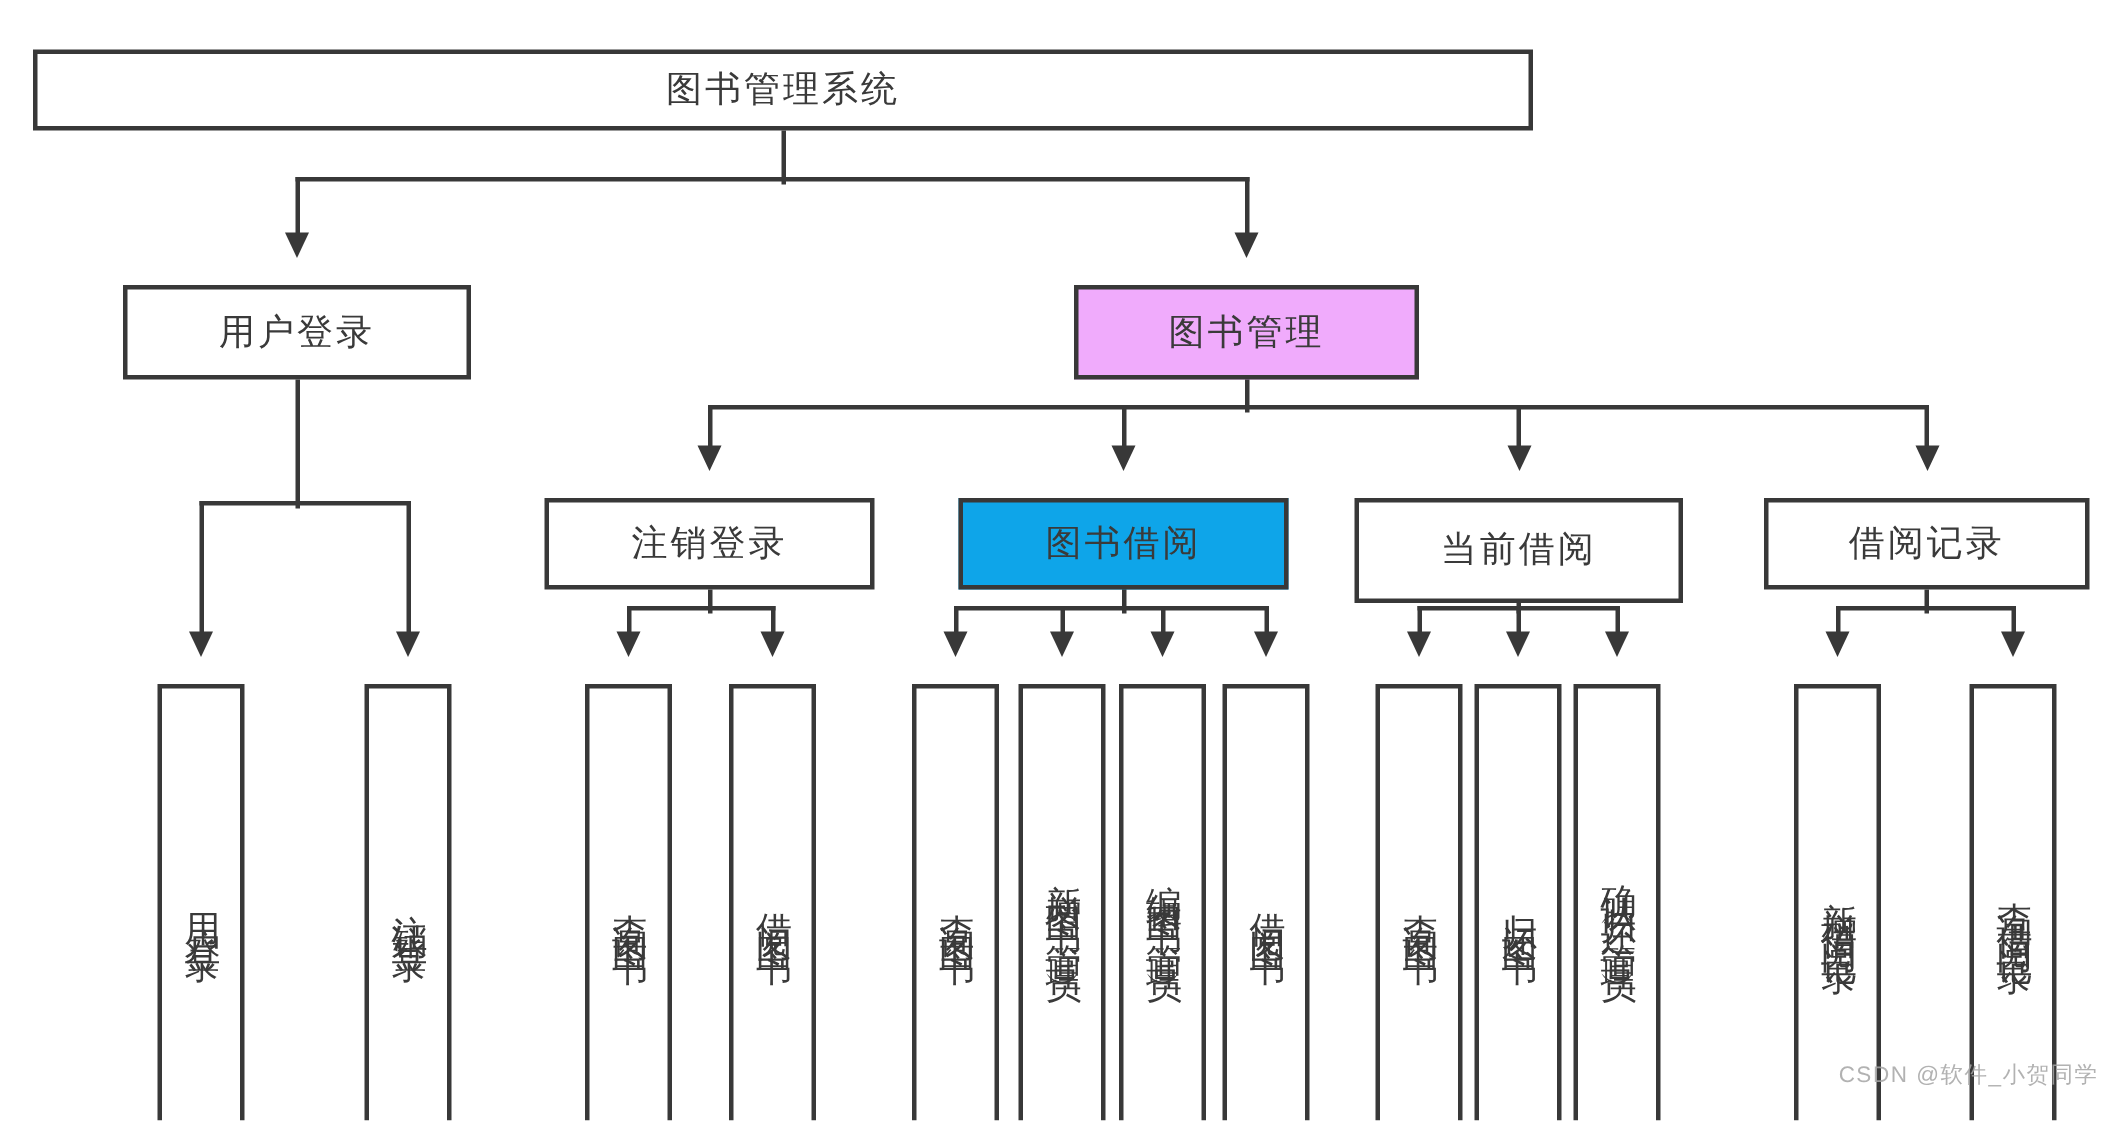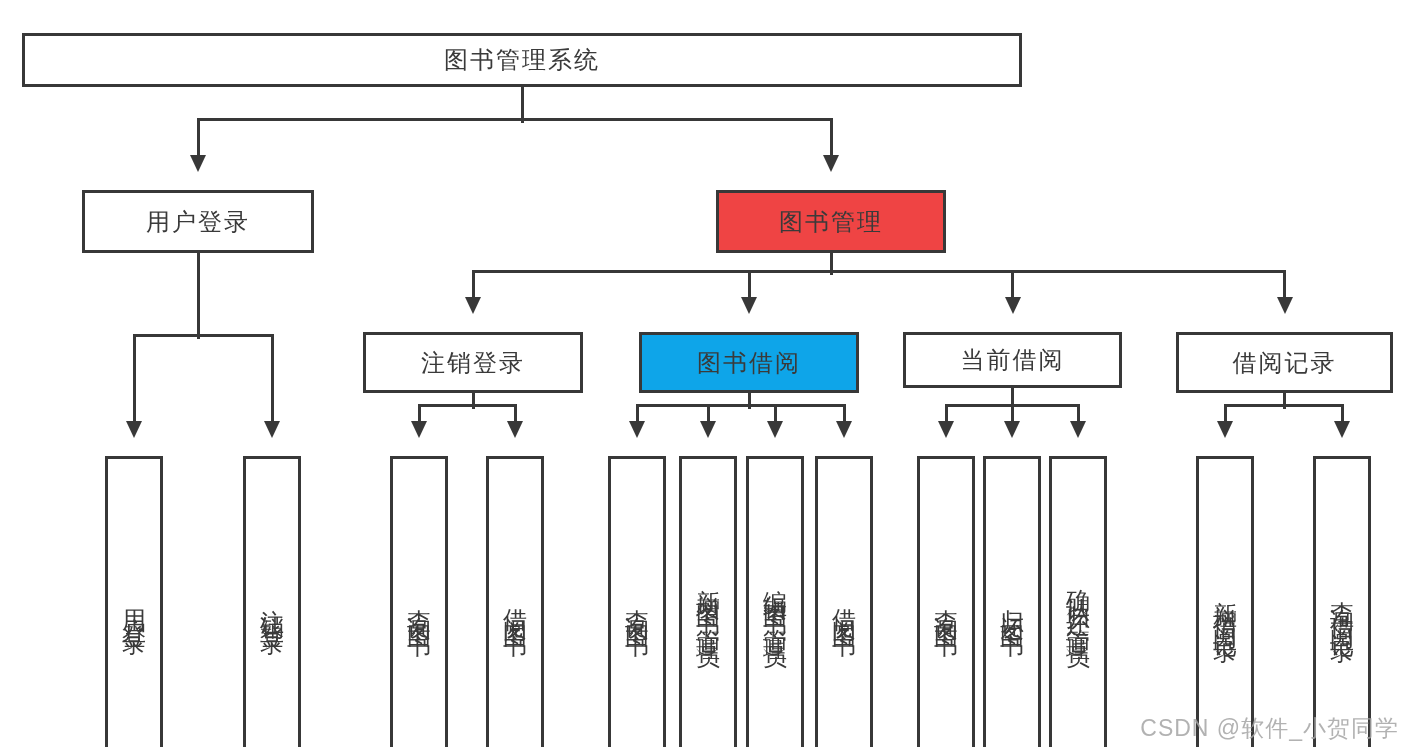--- a/index.html
+++ b/index.html
@@ -32,54 +32,54 @@
     text-orientation: mixed;
     letter-spacing: 8px;
     white-space: normal;
     line-height: 1;
   }
   .line { position: absolute; z-index: 1; }
   .arrow { position: absolute; width: 0; height: 0; z-index: 1; }
   .watermark {
     position: absolute;
     right: 6px;
-    bottom: 3px;
-    font-size: 23px;
+    bottom: 21px;
+    font-size: 15px;
     letter-spacing: 1px;
     z-index: 3;
     opacity: 0.85;
   }
 </style>
 </head>
 <body>
 
 <div id="stage" style="background: rgb(255, 255, 255);">
   <span class="watermark" style="color: rgb(165, 165, 165);">CSDN @软件_小贺同学</span>
 <div class="node" style="left: 22px; top: 13px; width: 1000px; height: 54px; border-color: rgb(56, 56, 56); color: rgb(58, 58, 58); background: rgb(255, 255, 255);">
       <span class="lbl">图书管理系统</span>
     </div>
     <div class="node" style="left: 82px; top: 170px; width: 232px; height: 63px; border-color: rgb(56, 56, 56); color: rgb(58, 58, 58); background: rgb(255, 255, 255);">
       <span class="lbl">用户登录</span>
     </div>
-    <div class="node" style="left: 716px; top: 170px; width: 230px; height: 63px; border-color: rgb(56, 56, 56); color: rgb(58, 58, 58); background: #ef4444;">
+    <div class="node" style="left: 716px; top: 170px; width: 230px; height: 63px; border-color: rgb(56, 56, 56); color: rgb(58, 58, 58); background: #f0abfc;">
       <span class="lbl">图书管理</span>
     </div>
     <div class="node vertical" style="left: 105px; top: 436px; width: 58px; height: 300px; border-color: rgb(56, 56, 56); color: rgb(58, 58, 58); background: rgb(255, 255, 255);">
       <span class="lbl">用户登录</span>
     </div>
     <div class="node vertical" style="left: 243px; top: 436px; width: 58px; height: 300px; border-color: rgb(56, 56, 56); color: rgb(58, 58, 58); background: rgb(255, 255, 255);">
       <span class="lbl">注销登录</span>
     </div>
     <div class="node" style="left: 363px; top: 312px; width: 220px; height: 61px; border-color: rgb(56, 56, 56); color: rgb(58, 58, 58); background: rgb(255, 255, 255);">
       <span class="lbl">注销登录</span>
     </div>
     <div class="node" style="left: 639px; top: 312px; width: 220px; height: 61px; border-color: rgb(56, 56, 56); color: rgb(58, 58, 58); background: #0ea5e9;">
       <span class="lbl">图书借阅</span>
     </div>
-    <div class="node" style="left: 903px; top: 312px; width: 219px; height: 56px; border-color: rgb(56, 56, 56); color: rgb(58, 58, 58); background: rgb(255, 255, 255);">
+    <div class="node" style="left: 903px; top: 312px; width: 219px; height: 70px; border-color: rgb(56, 56, 56); color: rgb(58, 58, 58); background: rgb(255, 255, 255);">
       <span class="lbl">当前借阅</span>
     </div>
     <div class="node" style="left: 1176px; top: 312px; width: 217px; height: 61px; border-color: rgb(56, 56, 56); color: rgb(58, 58, 58); background: rgb(255, 255, 255);">
       <span class="lbl">借阅记录</span>
     </div>
     <div class="node vertical" style="left: 390px; top: 436px; width: 58px; height: 300px; border-color: rgb(56, 56, 56); color: rgb(58, 58, 58); background: rgb(255, 255, 255);">
       <span class="lbl">查询图书</span>
     </div>
     <div class="node vertical" style="left: 486px; top: 436px; width: 58px; height: 300px; border-color: rgb(56, 56, 56); color: rgb(58, 58, 58); background: rgb(255, 255, 255);">
       <span class="lbl">借阅图书</span>

